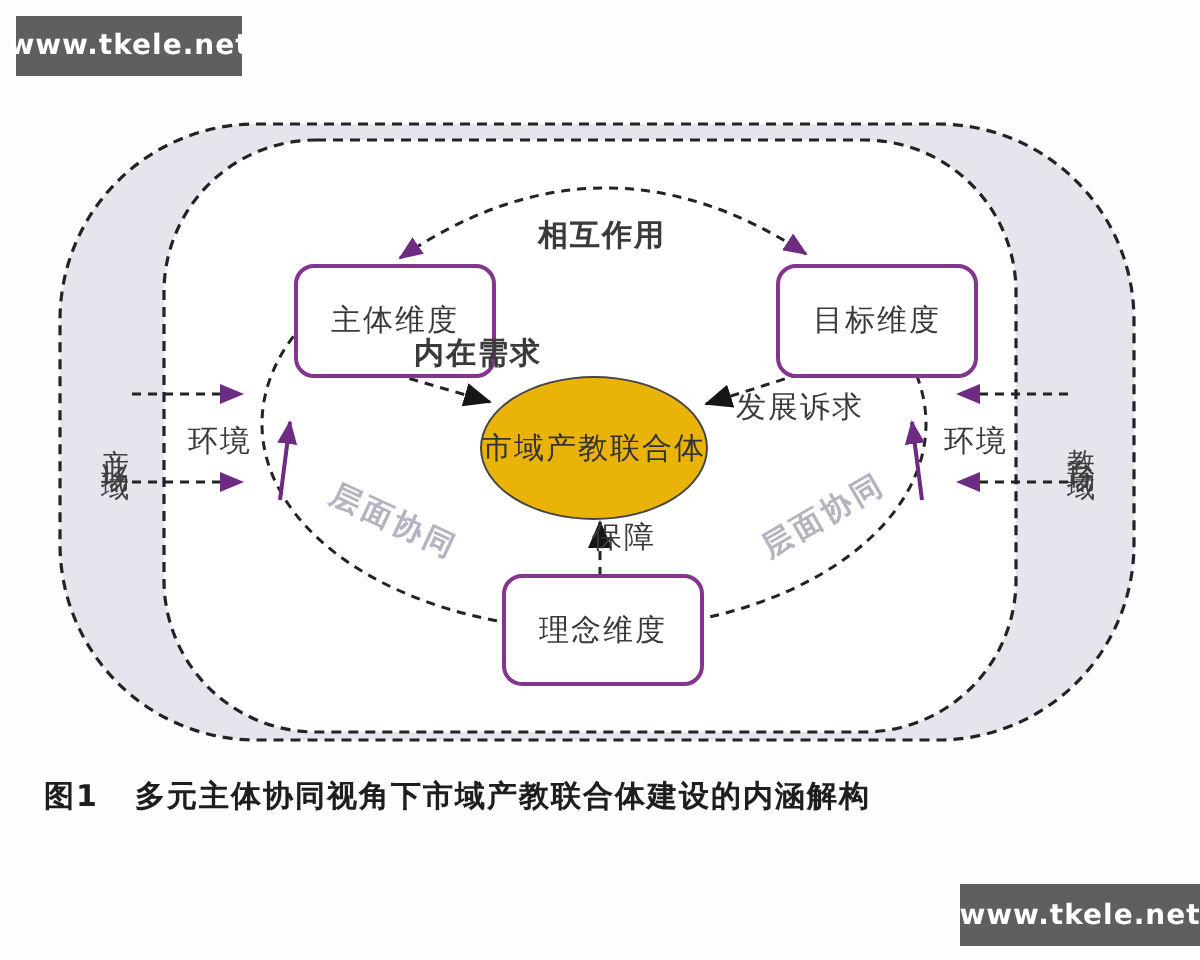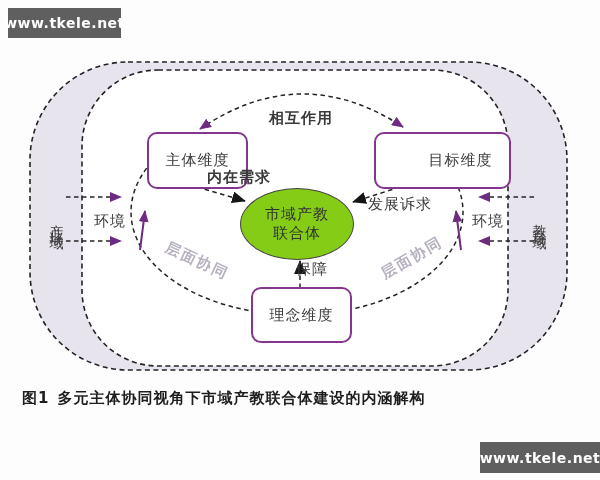--- a/index.html
+++ b/index.html
@@ -10,46 +10,46 @@
   .watermark{position:absolute;background:#5f5f5f;color:#ffffff;font-weight:bold;
     font-size:14px;display:flex;align-items:center;justify-content:center;
     letter-spacing:.5px;z-index:6;text-align:right;}
   #wm-top{left:8px;top:8px;width:113px;height:30px;}
   #wm-bottom{left:480px;top:442px;width:120px;height:31px;}
 
   .dimension-box{position:absolute;background:#ffffff;border:2.5px solid #84368f;
     border-radius:10px;display:flex;align-items:center;justify-content:center;
     font-size:15px;color:#3a3a3a;z-index:3;letter-spacing:1px;}
   #box-subject{left:103px;top:132px;width:97px;height:53px;margin-left:44px;}
-  #box-goal{left:374px;top:132px;width:97px;height:53px;padding-left:36px;}
+  #box-goal{left:388px;top:132px;width:97px;height:53px;}
   #box-concept{left:251px;top:287px;width:97px;height:52px;}
 
   #hub{position:absolute;left:240px;top:188px;width:112px;height:70px;
-    background:#84cc16;border:1.7px solid #454545;border-radius:50%;
-    display:flex;flex-direction:column;align-items:center;justify-content:center;
+    background:#eab308;border:1.7px solid #454545;border-radius:50%;
+    display:flex;flex-direction:row;align-items:center;justify-content:center;
     font-size:15px;color:#333333;z-index:3;line-height:1.25;letter-spacing:1px;}
 
   .label{position:absolute;transform:translate(-50%,-50%);font-size:15px;
     color:#3a3a3a;white-space:nowrap;z-index:4;letter-spacing:1px;}
   #lbl-interaction{left:301px;top:118px;font-weight:bold;}
   #lbl-internal{left:239px;top:177px;font-weight:bold;}
   #lbl-development{left:400px;top:204px;}
   #lbl-guarantee{left:312px;top:269px;}
   .synergy{color:#b7b1c0;font-weight:bold;letter-spacing:2px;font-size:15px;}
   #lbl-synergy-left{left:197px;top:261px;transform:translate(-50%,-50%) rotate(25deg);}
   #lbl-synergy-right{left:412px;top:258px;transform:translate(-50%,-50%) rotate(-30deg);}
   #lbl-env-left{left:110px;top:221px;}
   #lbl-env-right{left:488px;top:221px;}
   .vert{writing-mode:vertical-rl;letter-spacing:4px;font-size:14px;color:#3f3f3f;}
   #lbl-industry{left:57px;top:221px;}
   #lbl-education{left:540px;top:221px;}
 
   #caption{position:absolute;left:22px;top:389px;font-size:15px;font-weight:bold;
     color:#1e1e1e;z-index:4;white-space:nowrap;letter-spacing:1px;}
-  #caption .fig-no{margin-right:8px;}
+  #caption .fig-no{margin-right:18px;}
 </style>
 </head>
 <body>
 
 <div id="stage">
 
   <svg id="diagram-svg" width="600" height="480" viewBox="0 0 600 480">
     <defs>
       <marker id="ap" markerUnits="userSpaceOnUse" markerWidth="12" markerHeight="10" refX="11" refY="5" orient="auto-start-reverse">
         <path d="M0 0 L12 5 L0 10 z" fill="#6e2b82"></path>

